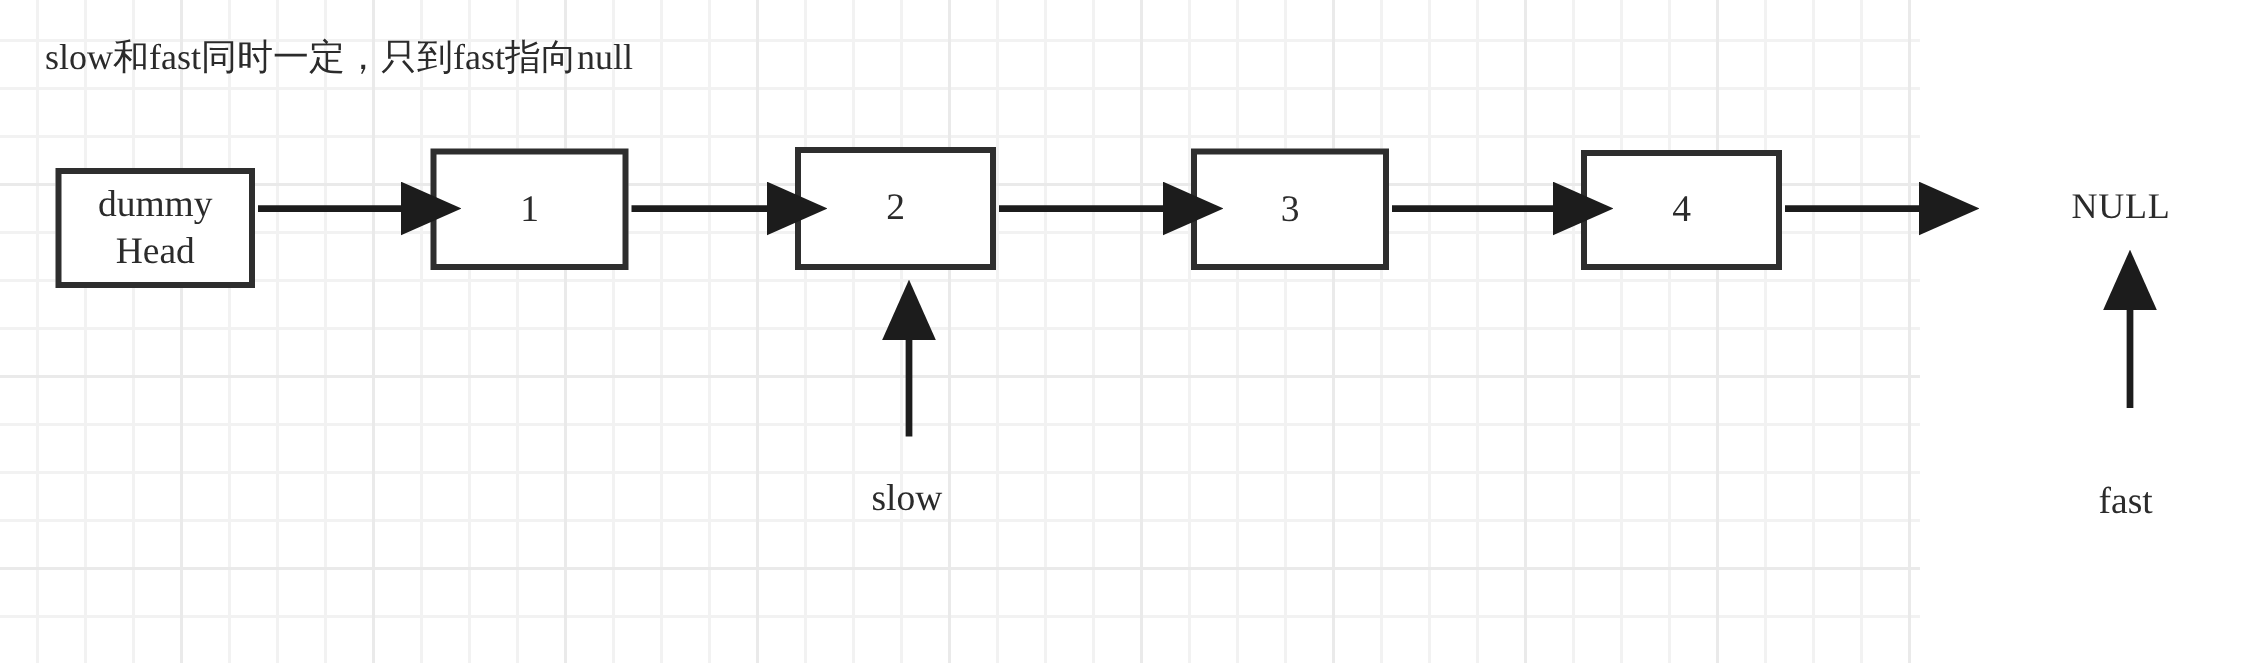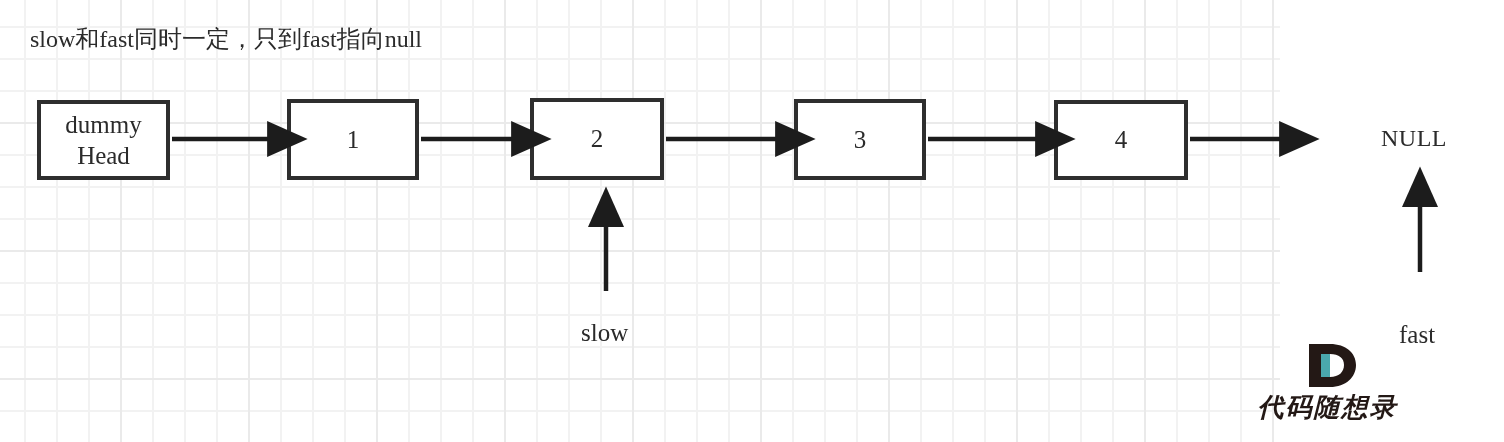--- a/index.html
+++ b/index.html
@@ -52,21 +52,21 @@
     border: 4px solid #2e2e2e;
     background: #ffffff;
     display: flex;
     align-items: center;
     justify-content: center;
     text-align: center;
     font-size: 25px;
     color: #2b2b2b;
     line-height: 1.25;
   }
-  .node-dummy { left: 37px;   top: 100px; width: 133px; height: 80px; }
+  .node-dummy { left: 37px;   top: 112px; width: 133px; height: 80px; }
   .node-1     { left: 287px;  top: 99px;  width: 132px; height: 81px; }
   .node-2     { left: 530px;  top: 98px;  width: 134px; height: 82px; }
   .node-3     { left: 794px;  top: 99px;  width: 132px; height: 81px; }
   .node-4     { left: 1054px; top: 100px; width: 134px; height: 80px; }
   .null-label {
     position: absolute;
     left: 1381px;
     top: 125px;
     font-size: 24px;
     color: #2b2b2b;
@@ -140,21 +140,14 @@
       <line x1="421" y1="139" x2="512" y2="139" marker-end="url(#head)"></line>
       <line x1="666" y1="139" x2="776" y2="139" marker-end="url(#head)"></line>
       <line x1="928" y1="139" x2="1036" y2="139" marker-end="url(#head)"></line>
       <line x1="1190" y1="139" x2="1280" y2="139" marker-end="url(#head)"></line>
 
       <line x1="606" y1="291" x2="606" y2="226" marker-end="url(#head)"></line>
       <line x1="1420" y1="272" x2="1420" y2="206" marker-end="url(#head)"></line>
     </g>
   </svg>
 
-  <div class="watermark">
-    <svg width="165" height="52" viewBox="0 0 165 52">
-      <rect x="72" y="12" width="13" height="26" fill="#4aa8ad"></rect>
-      <path d="M64 4 L85 4 C101 4 111 13 111 25 C111 37 101 47 85 47 L64 47 Z M76 14 L76 37 L85 37 C94 37 99 32 99 25 C99 18 94 14 85 14 Z" fill="#231815"></path>
-    </svg>
-    <div class="wm-text">代码随想录</div>
-  </div>
 
 </div>
 
 </body></html>

